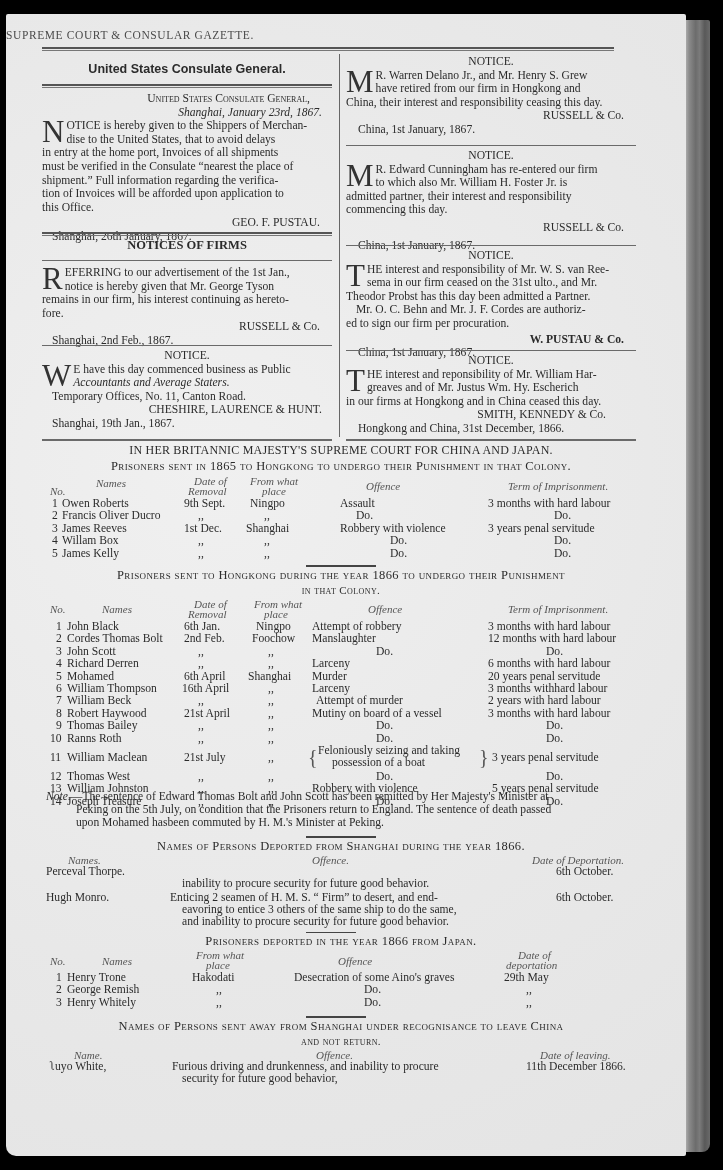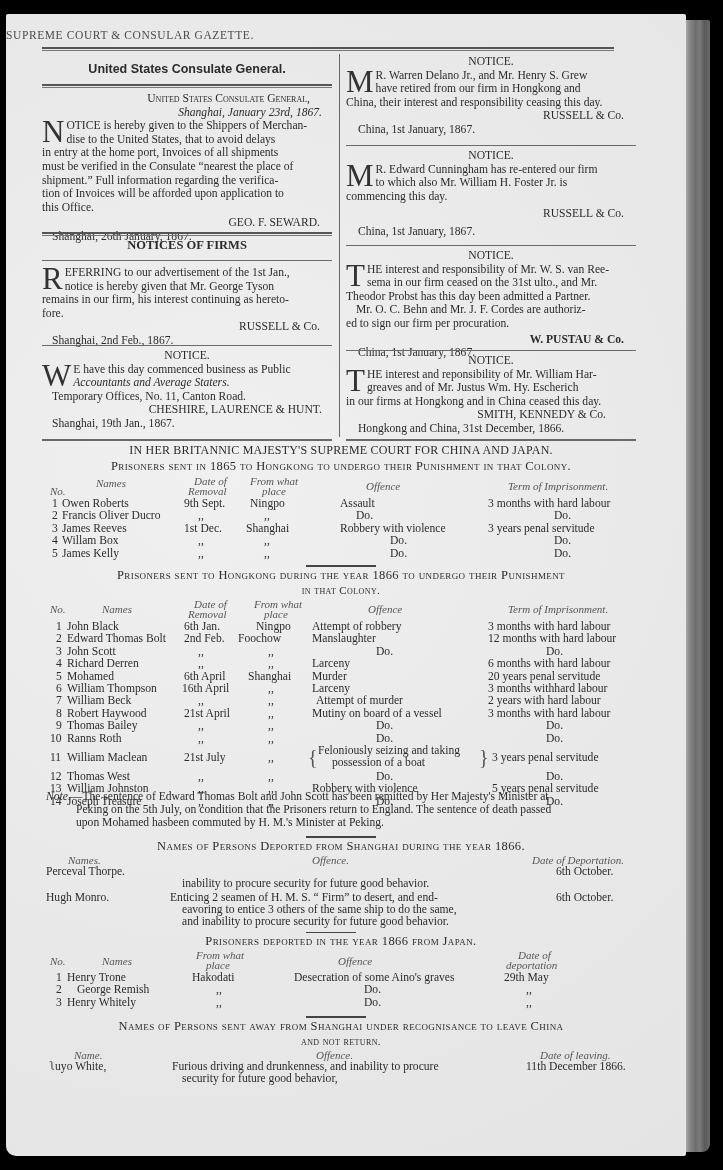--- a/index.html
+++ b/index.html
@@ -59,21 +59,21 @@
     <div>
       <span class="dropcap">N</span>
       <div class="line">OTICE is hereby given to the Shippers of Merchan-</div>
       <div class="line">dise to the United States, that to avoid delays</div>
       <div class="line" style="clear:both">in entry at the home port, Invoices of all shipments</div>
       <div class="line">must be verified in the Consulate “nearest the place of</div>
       <div class="line">shipment.”  Full information regarding the verifica-</div>
       <div class="line">tion of Invoices will be afforded upon application to</div>
       <div class="line">this Office.</div>
     </div>
-    <div class="right" style="padding-right:12px; margin-top:2px;">GEO. F. SEWARD.</div>
+    <div class="right" style="padding-right:12px; margin-top:2px;">GEO. F. PUSTAU.</div>
     <div style="padding-left:10px;">Shanghai, 26th January, 1867.</div>
   </div>
   <div class="rule-double" style="left:36px; top:218px; width:290px;"></div>
 
   <div class="col" style="left:36px; top:225px; width:290px;">
     <div class="center bold" style="font-size:12.5px;text-align:center;">NOTICES OF FIRMS</div>
   </div>
   <div class="rule" style="left:36px; top:246px; width:290px;"></div>
 
   <div class="col" style="left:36px; top:252px; width:290px;">
@@ -106,20 +106,21 @@
     <div class="right" style="padding-right:12px;">RUSSELL &amp; Co.</div>
     <div style="padding-left:12px;">China, 1st January, 1867.</div>
   </div>
   <div class="rule" style="left:340px; top:131px; width:290px;"></div>
 
   <div class="col" style="left:340px; top:135px; width:290px;">
     <div class="center">NOTICE.</div>
     <span class="dropcap">M</span>
     <div class="line">R. Edward Cunningham has re-entered our firm</div>
     <div class="line" style="padding-left:6px;">to which also Mr. William H. Foster Jr. is</div>
+    <div class="line" style="clear:both">admitted partner, their interest and responsibility</div>
     <div class="line">commencing this day.</div>
     <div class="right" style="padding-right:12px; margin-top:4px;">RUSSELL &amp; Co.</div>
     <div style="padding-left:12px; margin-top:4px;">China, 1st January, 1867.</div>
   </div>
   <div class="rule" style="left:340px; top:231px; width:290px;"></div>
 
   <div class="col" style="left:340px; top:235px; width:290px;">
     <div class="center">NOTICE.</div>
     <span class="dropcap">T</span>
     <div class="line">HE interest and responsibility of Mr. W. S. van Ree-</div>
@@ -222,23 +223,23 @@
     <div class="row">
       <span class="cell" style="left:10px;">1</span>
       <span class="cell" style="left:21px;">John Black</span>
       <span class="cell" style="left:138px;">6th Jan.</span>
       <span class="cell" style="left:210px;">Ningpo</span>
       <span class="cell" style="left:266px;">Attempt of robbery</span>
       <span class="cell" style="left:442px;">3 months with hard labour</span>
     </div>
     <div class="row">
       <span class="cell" style="left:10px;">2</span>
-      <span class="cell" style="left:21px;">Edward Thomas Bolt</span>
+      <span class="cell" style="left:21px;">Cordes Thomas Bolt</span>
       <span class="cell" style="left:138px;">2nd Feb.</span>
-      <span class="cell" style="left:192px;">Foochow</span>
+      <span class="cell" style="left:206px;">Foochow</span>
       <span class="cell" style="left:266px;">Manslaughter</span>
       <span class="cell" style="left:442px;">12 months with hard labour</span>
     </div>
     <div class="row">
       <span class="cell" style="left:10px;">3</span>
       <span class="cell" style="left:21px;">John Scott</span>
       <span class="cell" style="left:152px;">,,</span>
       <span class="cell" style="left:222px;">,,</span>
       <span class="cell" style="left:330px;">Do.</span>
       <span class="cell" style="left:500px;">Do.</span>
@@ -380,21 +381,21 @@
     </div>
     <div class="row">
       <span class="cell" style="left:10px;">1</span>
       <span class="cell" style="left:21px;">Henry Trone</span>
       <span class="cell" style="left:146px;">Hakodati</span>
       <span class="cell" style="left:248px;">Desecration of some Aino's graves</span>
       <span class="cell" style="left:458px;">29th May</span>
     </div>
     <div class="row">
       <span class="cell" style="left:10px;">2</span>
-      <span class="cell" style="left:21px;margin-left:10px;">George Remish</span>
+      <span class="cell" style="left:21px;">George Remish</span>
       <span class="cell" style="left:170px;">,,</span>
       <span class="cell" style="left:318px;">Do.</span>
       <span class="cell" style="left:480px;">,,</span>
     </div>
     <div class="row">
       <span class="cell" style="left:10px;">3</span>
       <span class="cell" style="left:21px;">Henry Whitely</span>
       <span class="cell" style="left:170px;">,,</span>
       <span class="cell" style="left:318px;">Do.</span>
       <span class="cell" style="left:480px;">,,</span>

